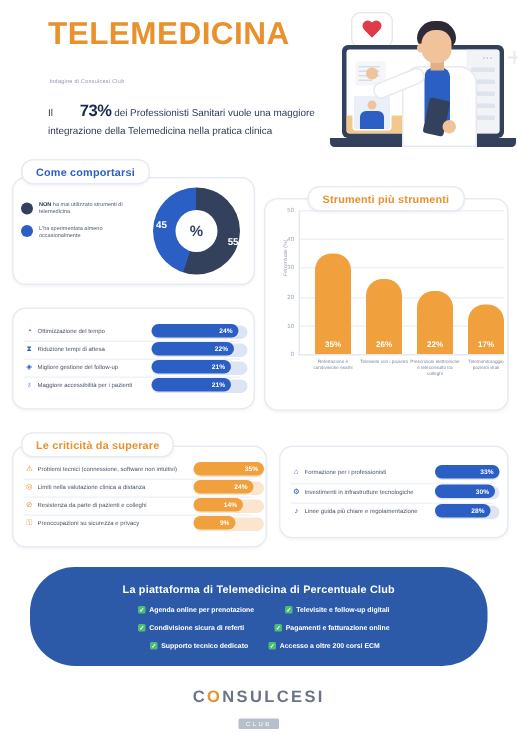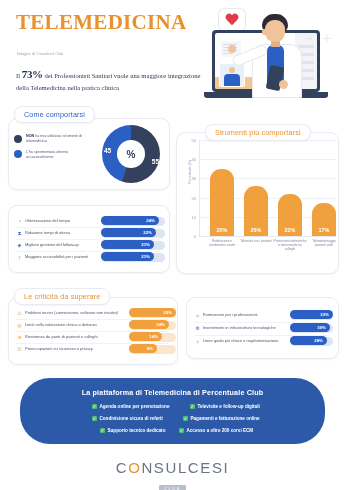--- a/index.html
+++ b/index.html
@@ -1,30 +1,30 @@
 <!DOCTYPE html>
 <html><head>
 <meta charset="utf-8">
 <style>
   html,body{margin:0;padding:0;background:#ffffff;}
   body{width:345px;height:490px;position:relative;overflow:hidden;
        font-family:"Liberation Sans",sans-serif;color:#2b3a55;}
   .page{position:absolute;inset:0;background:#ffffff;}
 
   
-  .hero{position:absolute;left:0;top:0;width:305px;height:112px;font-family:Liberation Serif, serif;}
+  .hero{position:absolute;left:16px;top:0;width:305px;height:112px;}
   .hero-title{position:absolute;left:16px;top:12px;font-size:21px;font-weight:bold;
               letter-spacing:.3px;color:#e8912d;line-height:1;}
   .hero-sub{position:absolute;left:17px;top:33px;font-size:14.5px;font-weight:bold;
             color:#1b2a4a;line-height:1;}
   .hero-src{position:absolute;left:17px;top:52px;font-size:3.6px;color:#8a93a6;
             letter-spacing:.2px;}
   .hero-stat{position:absolute;left:16px;top:66px;width:190px;font-size:6.6px;
              color:#2b3a55;line-height:1.55;}
-  .hero-stat b{font-size:11px;color:#1b2a4a;letter-spacing:-.3px;}
+  .hero-stat b{font-size:11px;color:#1b2a4a;letter-spacing:-.3px;margin-left:16px;}
 
   .illus{position:absolute;left:196px;top:8px;width:140px;height:100px;}
   .lap-body{position:absolute;left:16px;top:22px;width:108px;height:62px;
             background:#33415c;border-radius:4px;}
   .lap-screen{position:absolute;left:19px;top:25px;width:102px;height:56px;
               background:#ffffff;border-radius:2px;overflow:hidden;}
   .scr-side{position:absolute;right:0;top:0;width:22px;height:100%;background:#f1f3f7;}
   .scr-line{position:absolute;right:3px;width:16px;height:3px;background:#dfe3ec;border-radius:1px;}
   .scr-dots{position:absolute;right:4px;top:3px;font-size:4px;color:#b9c0cf;letter-spacing:1px;}
   .scr-desk{position:absolute;left:0;bottom:0;width:80px;height:12px;background:#f3c98b;}
@@ -63,21 +63,21 @@
           background:#e03b4a;border-radius:4px 4px 0 0;}
   .heart:before{left:7px;transform:rotate(-45deg);transform-origin:0 100%;}
   .heart:after{left:0;transform:rotate(45deg);transform-origin:100% 100%;}
   .plus{position:absolute;right:2px;top:24px;width:14px;height:14px;color:#e6e9f0;font-size:17px;line-height:14px;text-align:center;}
 
   
   .card{position:absolute;background:#ffffff;border:1px solid #e8ebf2;border-radius:9px;
         box-shadow:0 1px 2px rgba(40,60,100,.05);}
   .pill{position:absolute;height:15px;border-radius:8px;background:#ffffff;
         border:1px solid #e8ebf2;display:flex;align-items:center;padding:0 9px;
-        font-size:7.2px;font-weight:normal;letter-spacing:.15px;z-index:3;
+        font-size:7.2px;font-weight:bold;letter-spacing:.15px;z-index:3;
         box-shadow:0 1px 2px rgba(40,60,100,.06);}
   .pill.blue{color:#2b5fc4;}
   .pill.orange{color:#e8912d;}
 
   
   .donut-wrap{position:absolute;left:102px;top:125px;width:58px;height:58px;}
   .donut{width:58px;height:58px;border-radius:50%;
      background:conic-gradient(#33415c 0deg 198deg,#2b5fc4 198deg 360deg);}
   .donut-hole{position:absolute;left:15px;top:15px;width:28px;height:28px;border-radius:50%;
      background:#ffffff;display:flex;align-items:center;justify-content:center;
@@ -121,21 +121,21 @@
   .panel{position:absolute;left:20px;top:378px;width:305px;height:66px;background:#2c5aa8;
          border-radius:30px;}
   .panel-t{position:absolute;top:10px;width:100%;text-align:center;font-size:7.2px;
            font-weight:bold;color:#ffffff;letter-spacing:.15px;}
   .feat{position:absolute;display:flex;align-items:center;font-size:4.6px;font-weight:bold;color:#ffffff;}
   .feat .chk{width:5px;height:5px;border-radius:1px;background:#4dbd74;color:#fff;
              font-size:4px;line-height:5px;text-align:center;margin-right:2.5px;flex:0 0 auto;}
 
   
   .logo{position:absolute;left:0;right:0;top:459px;text-align:center;}
-  .logo-main{font-size:15px;font-weight:normal;letter-spacing:1.6px;color:#6b7485;}
+  .logo-main{font-size:11px;font-weight:bold;letter-spacing:1.6px;color:#6b7485;}
   .logo-main .o{color:#e8912d;}
   .logo-sub{display:inline-block;margin-top:1px;background:#b8bfcc;color:#ffffff;font-size:4px;
             letter-spacing:1.6px;padding:1px 5px;border-radius:1px;}
 </style>
 </head>
 <body>
 
 <div class="page">
 
   <div class="hero">
@@ -216,21 +216,21 @@
     <div class="lg-row">
       <span class="lg-dot" style="background:#2b5fc4"></span>
       <span class="lg-tx">
         <span>L'ha sperimentata almeno occasionalmente</span>
       </span>
     </div>
   </div>
 
   <div class="card" style="left:176px;top:132px;width:161px;height:140px;"></div>
   <div class="pill orange" style="left:205px;top:124px;">
-    <span>Strumenti più comportarsi</span>
+    <span>Strumenti più strumenti</span>
   </div>
 
   <div class="chart">
     <div class="c-ylab">Percentuale (%)</div>
     <div class="c-yaxis">
       <div class="c-tick" style="top:0px">50</div>
       <div class="c-tick" style="top:19.2px">40</div>
       <div class="c-tick" style="top:38.4px">30</div>
       <div class="c-tick" style="top:57.6px">20</div>
       <div class="c-tick" style="top:76.8px">10</div>

